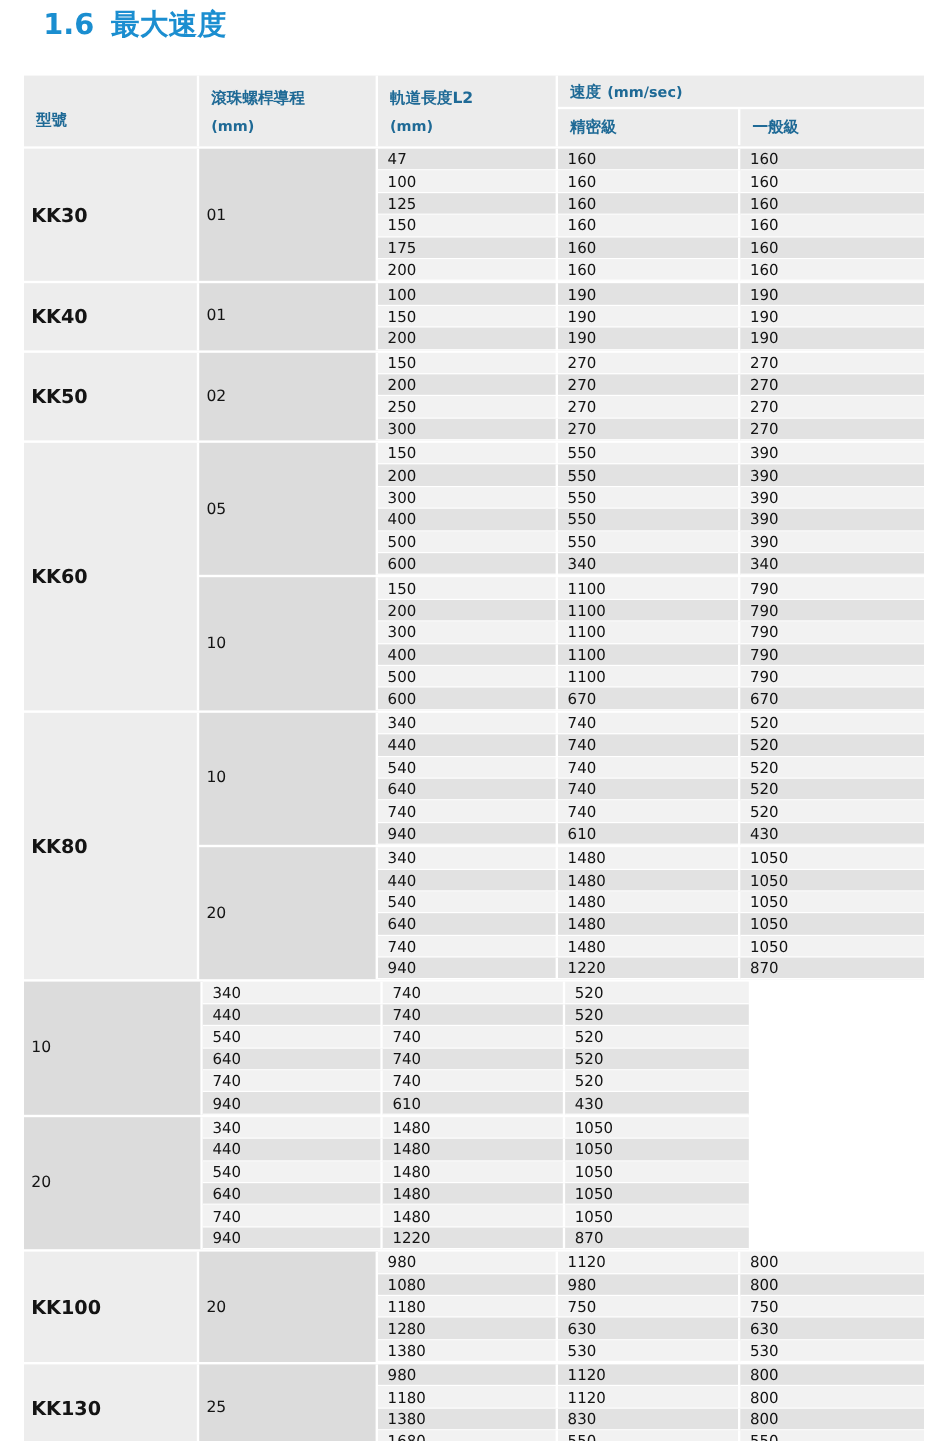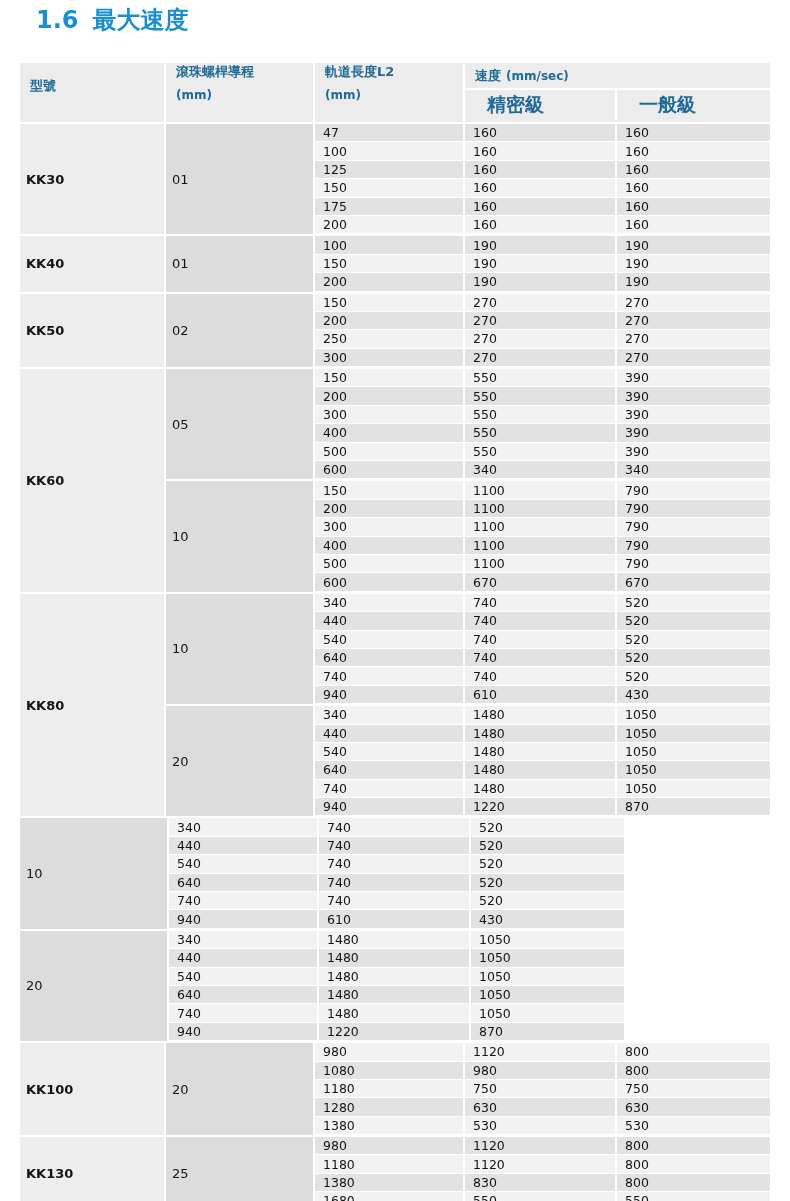--- a/index.html
+++ b/index.html
@@ -50,20 +50,21 @@
     border-bottom: 2px solid #ffffff;
   }
   .th {
     box-sizing: border-box;
     color: #1f6a96;
     font-size: 13px;
     font-weight: bold;
     padding: 0 10px;
     display: flex;
     flex-direction: column;
+    justify-content: center;
     border-right: 2px solid #ffffff;
   }
   .th.model   { width: 146px; }
   .th.lead    { width: 149px; }
   .th.length  { width: 150px; }
   .th.speed   { width: 305px; border-right: none; padding: 0; }
   .th .unit { font-size: 12px; font-weight: bold; margin-top: 7px; }
   .th.model .label { padding-top: 14px; }
 
   .speed-top {
@@ -79,22 +80,22 @@
   }
   .speed-top .unit-inline { font-size: 12px; margin-left: 5px; font-weight: bold; }
   .speed-sub {
     display: flex;
     height: 30px;
   }
   .speed-sub > div {
     box-sizing: border-box;
     display: flex;
     align-items: center;
-    padding: 0 22px;
-    font-size: 19px;
+    padding: 0 10px;
+    font-size: 13px;
     font-weight: bold;
     color: #1f6a96;
   }
   .speed-sub .precision { width: 152px; border-right: 2px solid #ffffff; }
   .speed-sub .general   { width: 153px; }
 
   
   .tbody { width: 750px; }
 
   .model-group {
@@ -103,21 +104,21 @@
     border-bottom: 2px solid #ffffff;
   }
   .model-cell {
     box-sizing: border-box;
     width: 146px;
     background: #ededed;
     border-right: 2px solid #ffffff;
     display: flex;
     align-items: center;
     padding-left: 6px;
-    font-size: 13px;
+    font-size: 16px;
     font-weight: bold;
     color: #141414;
   }
   .lead-groups { width: 604px; }
 
   .lead-group {
     display: flex;
     width: 604px;
     border-bottom: 2px solid #ffffff;
   }

